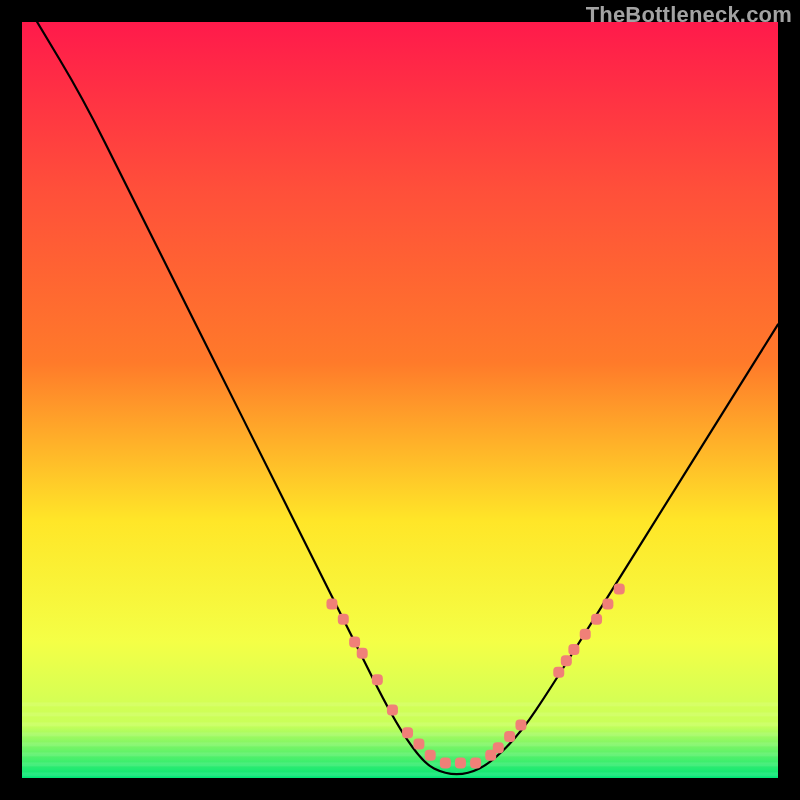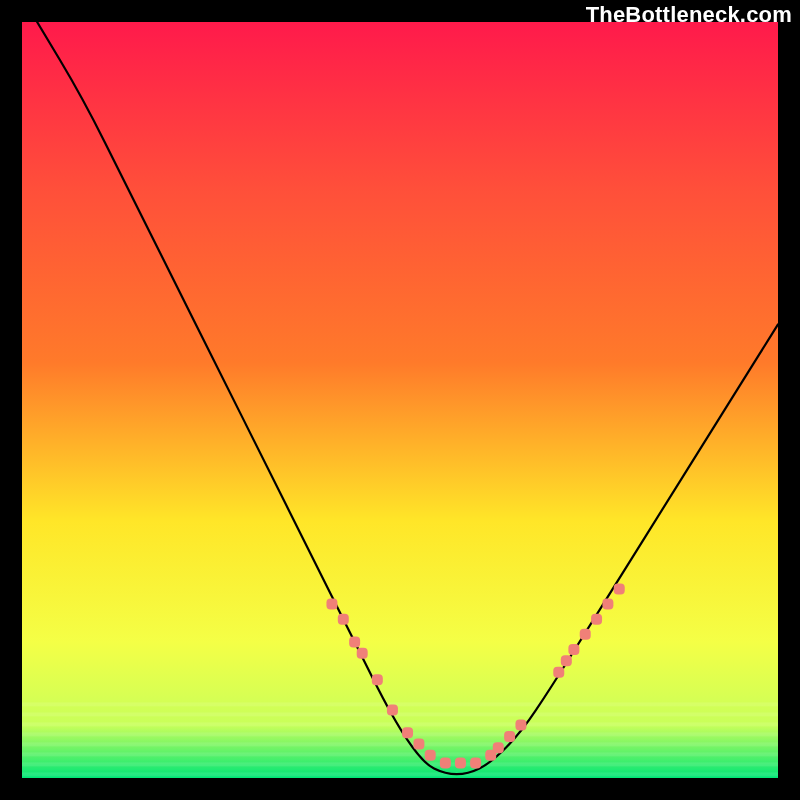--- a/index.html
+++ b/index.html
@@ -26,21 +26,21 @@
     height: 756px;
     overflow: hidden;
   }
   .watermark {
     position: absolute;
     top: 2px;
     right: 8px;
     font-family: Arial, Helvetica, sans-serif;
     font-size: 22px;
     font-weight: 600;
-    color: #ffffff;
+    color: #a3a3a3;
     letter-spacing: 0.2px;
     user-select: none;
   }
   svg { display: block; }
 </style>
 </head>
 <body>
 
 <div class="frame">
   <div class="plot">

